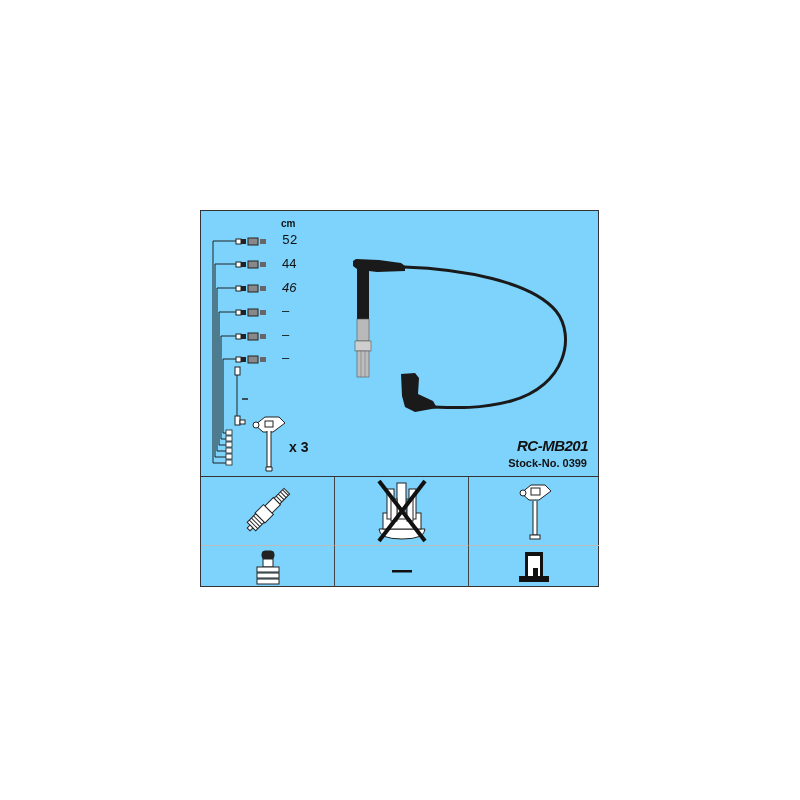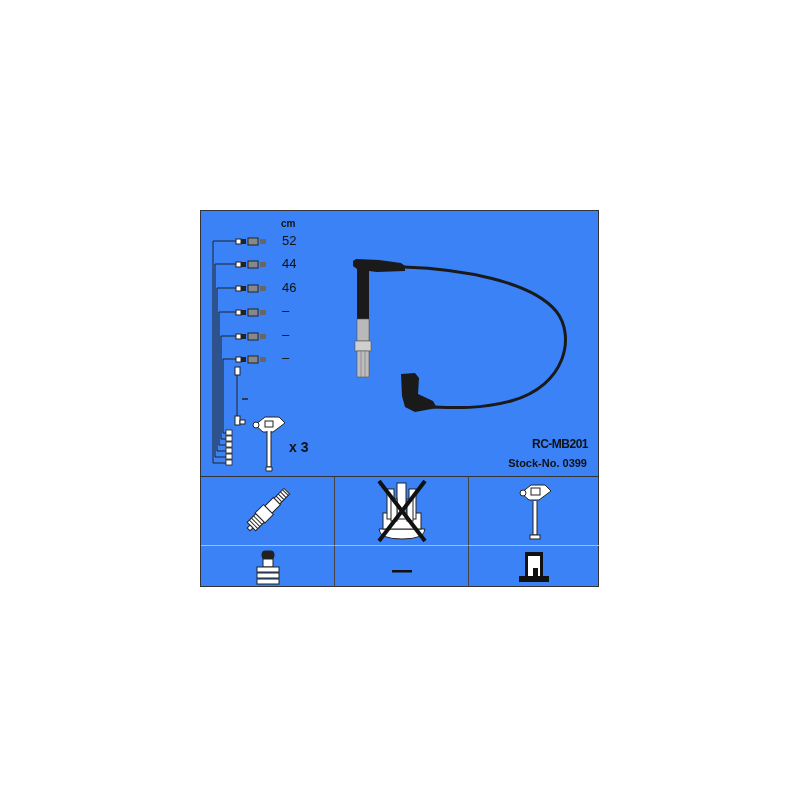--- a/index.html
+++ b/index.html
@@ -1,28 +1,28 @@
 <!DOCTYPE html>
 <html><head>
 <meta charset="utf-8">
 <style>
   html, body { margin: 0; padding: 0; background: #ffffff; }
   body { width: 800px; height: 800px; position: relative; overflow: hidden;
          font-family: "Liberation Sans", sans-serif; color: #111; }
 
   .frame { position: absolute; left: 200px; top: 210px; width: 399px; height: 377px;
-           border: 1.5px solid #333; box-sizing: border-box; background: #3b82f6; }
+           border: 1.5px solid #333; box-sizing: border-box; background: #7dd3fc; }
 
   .top-panel { position: absolute; left: 0; top: 0; width: 100%; height: 265px; }
 
   .cm-label { position: absolute; left: 80px; top: 7px; font-size: 10px; font-weight: bold; }
   .len-label { position: absolute; left: 81px; font-size: 13px; }
 
-  .product-code { position: absolute; right: 10px; top: 226px; font-size: 12px; font-weight: bold;
-                  letter-spacing: -0.5px; }
+  .product-code { position: absolute; right: 10px; top: 226px; font-size: 15px; font-weight: bold;
+                  letter-spacing: -0.5px; font-style: italic; }
   .stock-no { position: absolute; right: 11px; top: 246px; font-size: 11px; font-weight: bold; }
   .qty { position: absolute; left: 88px; top: 228px; font-size: 14px; font-weight: bold; }
 
   .svg-layer { position: absolute; left: 0; top: 0; }
 
   .grid { position: absolute; left: 0; top: 265px; width: 100%; height: 110px;
           border-top: 1.5px solid #333; box-sizing: border-box; }
   .cell { position: absolute; box-sizing: border-box; }
   .cell.c1 { left: 0; width: 133px; }
   .cell.c2 { left: 133px; width: 134px; border-left: 1.2px solid #444; }
@@ -122,23 +122,23 @@
         <line x1="160" y1="140" x2="160" y2="166" stroke="#777" stroke-width="0.6"></line>
         <line x1="164" y1="140" x2="164" y2="166" stroke="#777" stroke-width="0.6"></line>
 
         <path d="M203 56 C 260 58, 330 70, 355 100 C 375 125, 365 175, 310 190 C 280 198, 255 197, 232 196" fill="none" stroke="#1a1a1a" stroke-width="3"></path>
 
         <path d="M200 163 L214 162 L218 167 L217 183 L232 190 L236 197 L214 201 L204 196 L201 185 Z" fill="#1a1a1a"></path>
       </g>
     </svg>
 
     <span class="cm-label">cm</span>
-    <span class="len-label" style="top:22px;">52</span>
+    <span class="len-label" style="top:22px;font-family:Liberation Mono, monospace;">52</span>
     <span class="len-label" style="top:45px;">44</span>
-    <span class="len-label" style="top:69px;">46</span>
+    <span class="len-label" style="top:69px;font-style:italic;">46</span>
     <span class="len-label" style="top:92px;">–</span>
     <span class="len-label" style="top:116px;">–</span>
     <span class="len-label" style="top:139px;">–</span>
 
     <span class="qty">x 3</span>
 
     <span class="product-code">RC-MB201</span>
     <span class="stock-no">Stock-No. 0399</span>
   </div>
 

